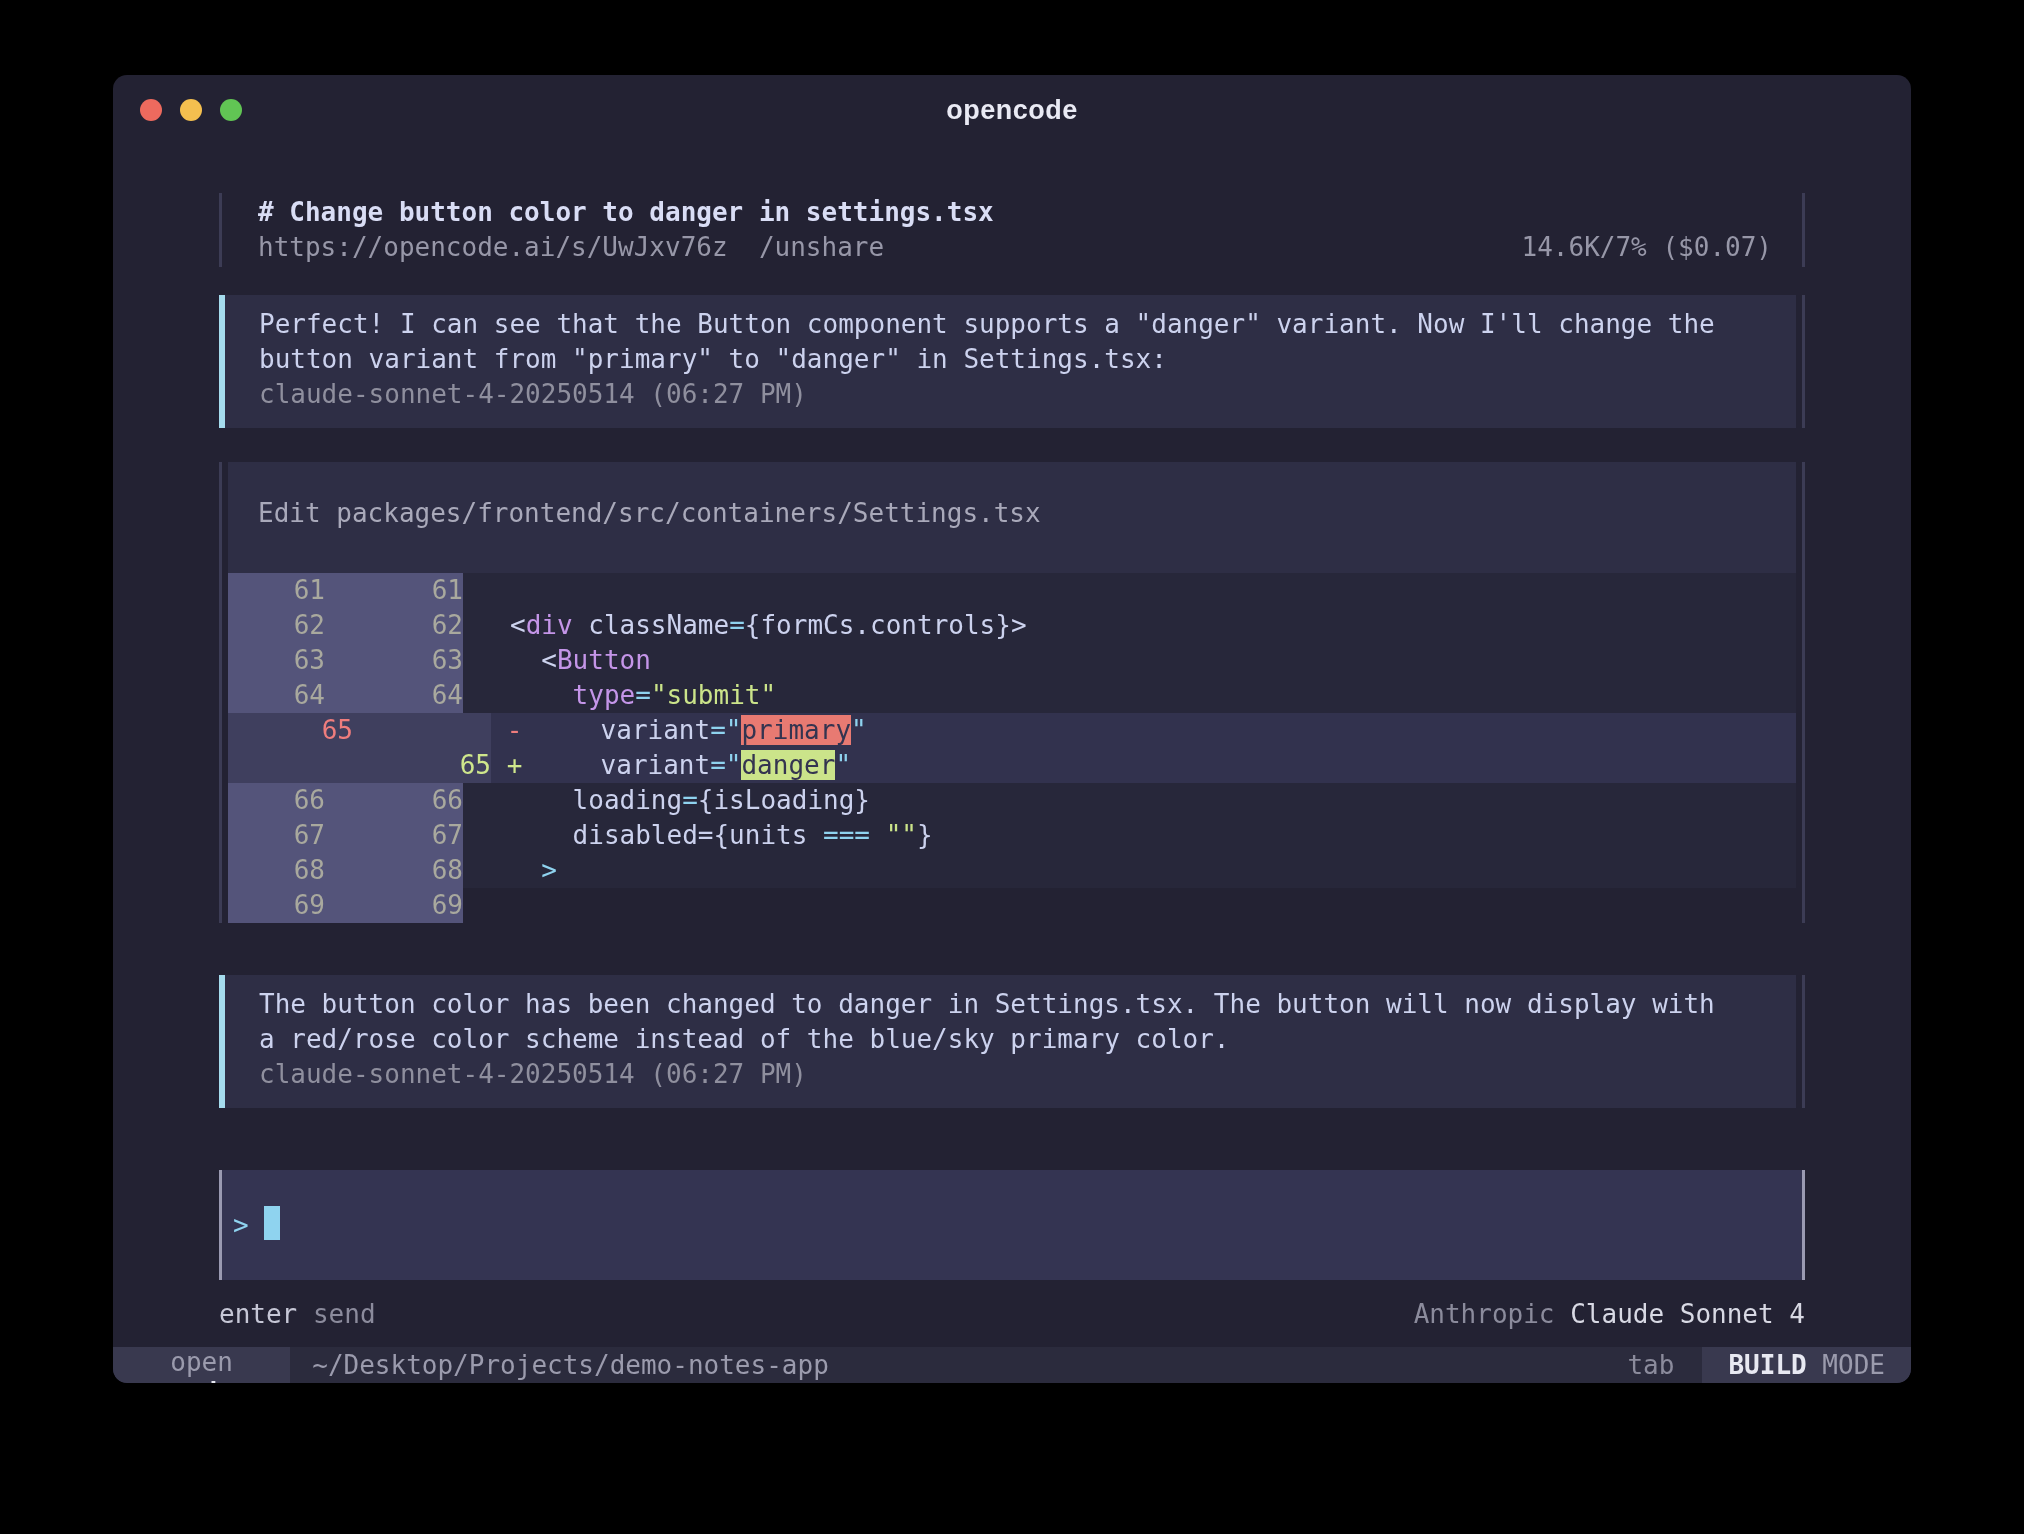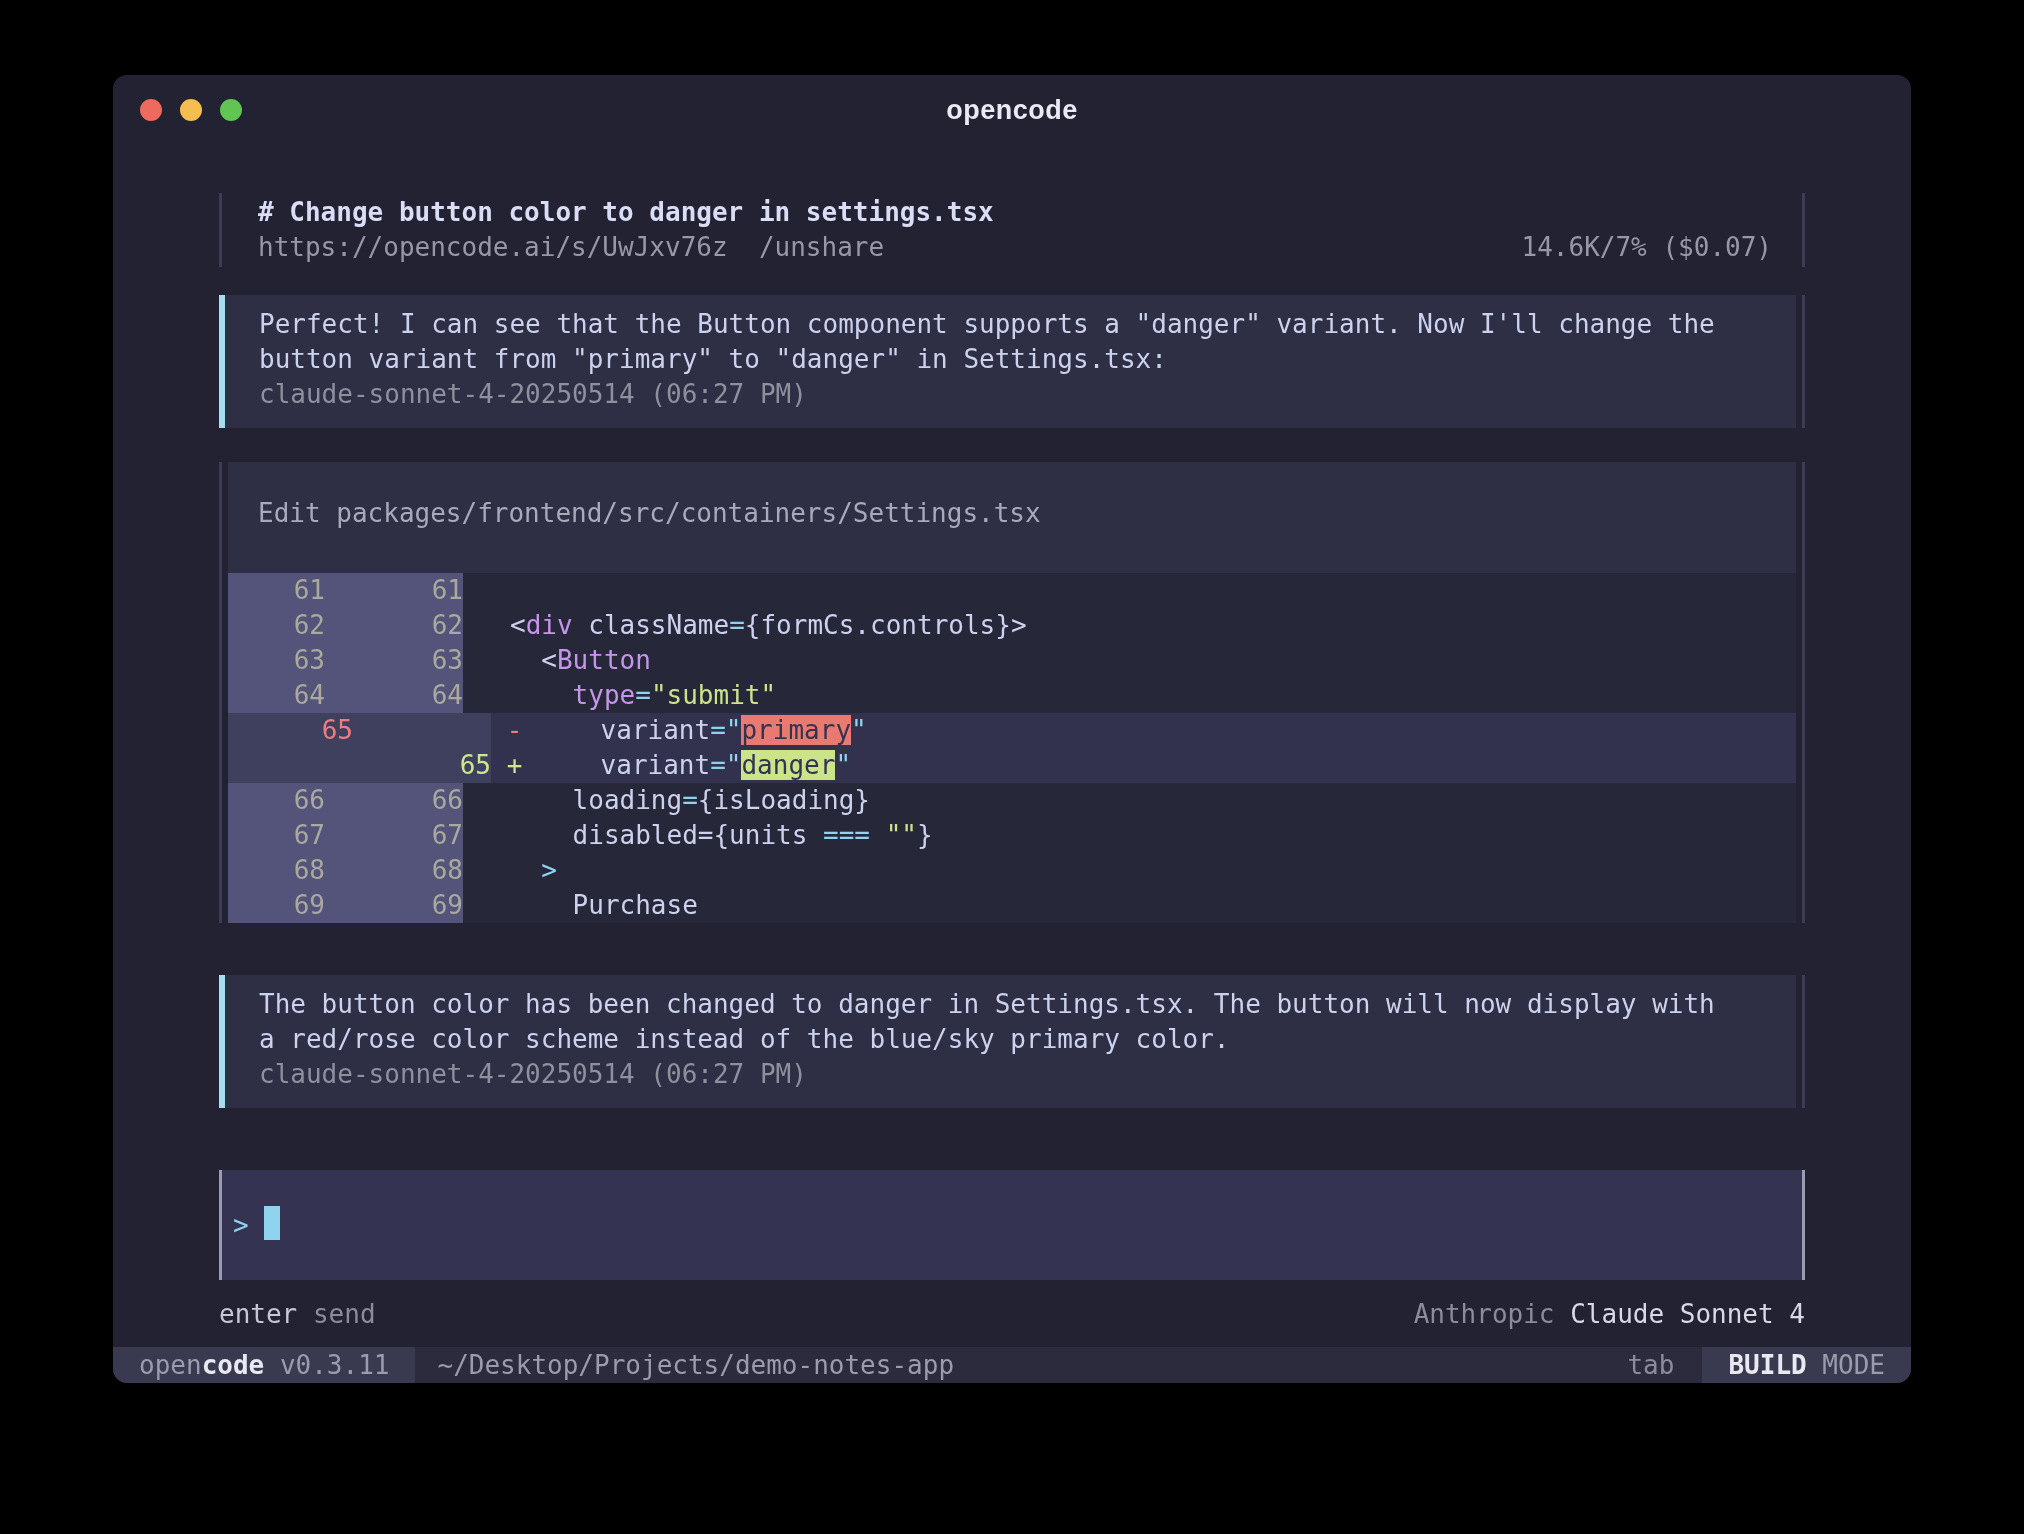--- a/index.html
+++ b/index.html
@@ -88,21 +88,21 @@
   .footer-row{margin-top:14px;display:flex;height:40px;line-height:40px;white-space:pre;text-align:right;}
   .hint-key{color:#c6c7d6;}
   .hint-action{color:#8b8b9c;}
   .provider{color:#8b8b9c;}
   .model-name{color:#d8d9e4;}
   .flex1{flex:1;}
   
   .statusbar{position:absolute;left:0;right:0;bottom:0;height:36px;background:var(--bg-statusbar);
              display:flex;align-items:center;border-radius:0 0 14px 14px;white-space:pre;}
   .seg{background:var(--bg-statusseg);height:36px;display:flex;align-items:center;padding:0 26px;}
-  .seg.left{border-radius:0 0 0 14px;}
+  .seg.left{border-radius:0 0 0 14px;flex-direction:column;}
   .seg.right{border-radius:0 0 14px 0;}
   .sb-dim{color:#9b9bad;}
   .sb-bold{color:#e8e9f2;font-weight:bold;}
   .sb-cwd{color:#9b9bad;margin-left:22px;}
   .sb-tab{color:#8b8b9c;margin-right:28px;}
 </style>
 </head>
 <body>
 
 <div class="stage">
@@ -200,21 +200,20 @@
                 <div class="old">68</div>
                 <div class="new">68</div>
               </div>
               <div class="code"><span class="marker ctx">   </span><span class="c-light">  </span><span class="c-cyan">&gt;</span></div>
             </div>
             <div class="diff-row ctx">
               <div class="gut">
                 <div class="old">69</div>
                 <div class="new">69</div>
               </div>
-              <div class="code"><span class="marker ctx">   </span><span class="c-light">    Purchase</span></div>
             </div>
           </div>
       </div>
 
       <div class="message-block msg1">
         <div class="msg-inner">
             <div class="msg-line">The button color has been changed to danger in Settings.tsx. The button will now display with</div>
             <div class="msg-line">a red/rose color scheme instead of the blue/sky primary color.</div>
             <div class="msg-model">claude-sonnet-4-20250514 (06:27 PM)</div>
           </div>

